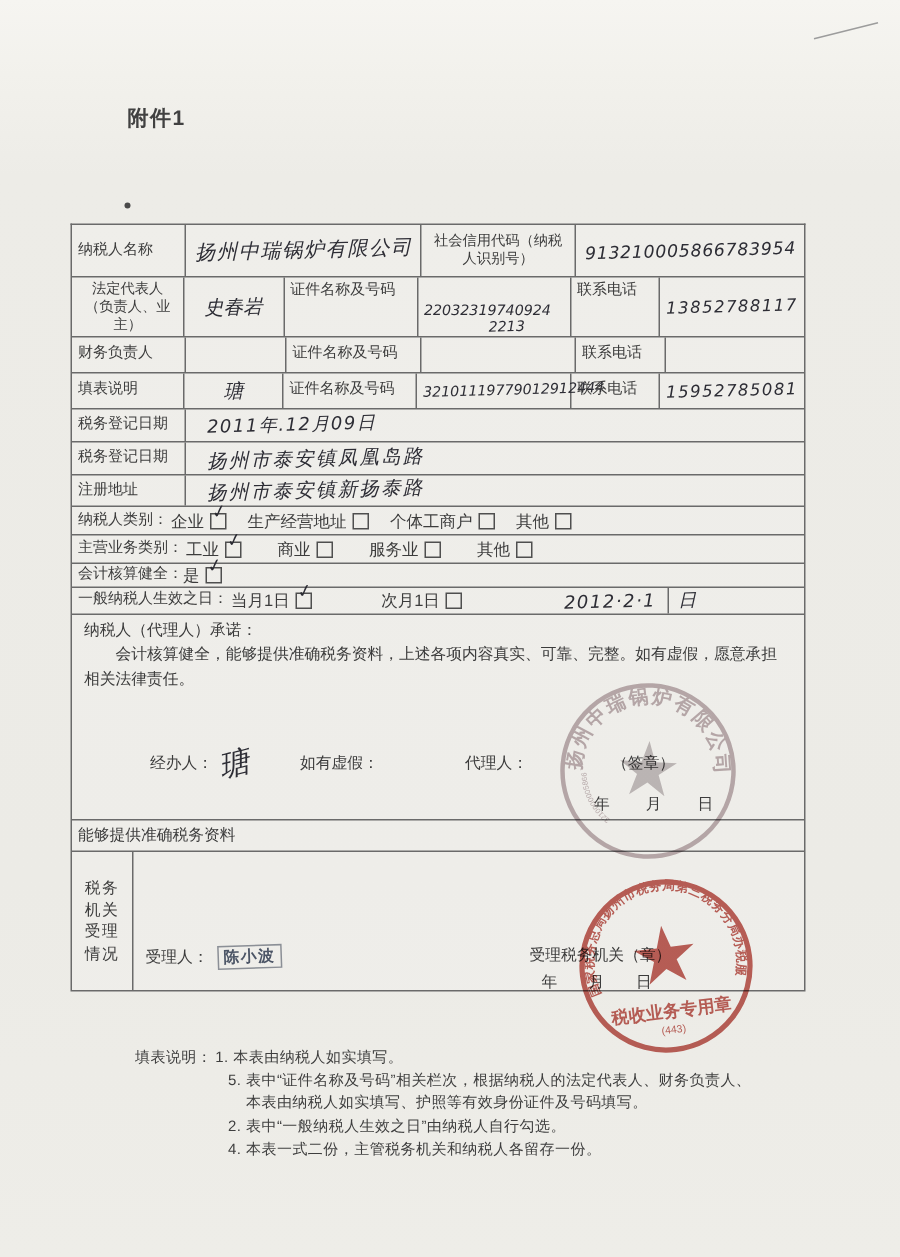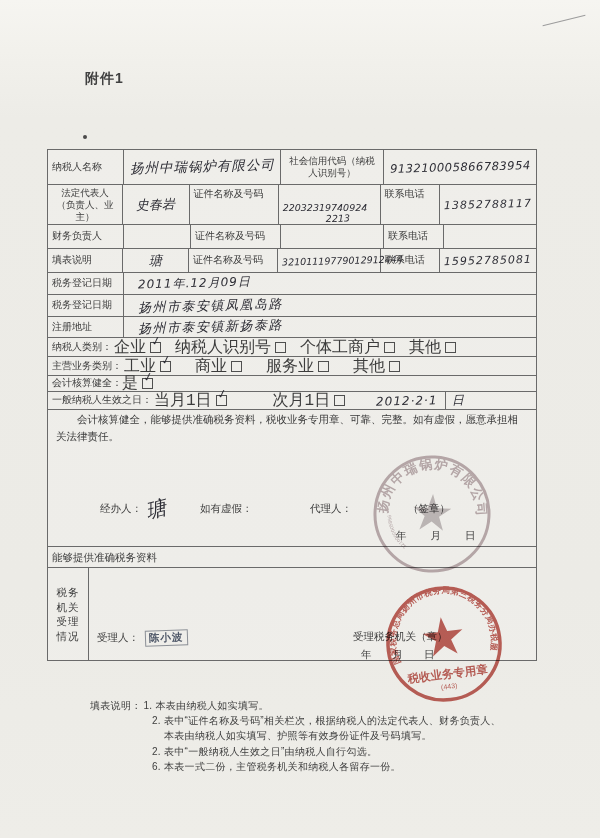--- a/index.html
+++ b/index.html
@@ -31,21 +31,21 @@
   .hw.code{font-size:11.5px;letter-spacing:0.5px;}
   .hw.name{font-size:13px;}
   .hw.id{font-size:9.5px;letter-spacing:0;}
   .hw.ph{font-size:11px;letter-spacing:1px;}
   .hw.addr{font-size:13px;letter-spacing:1.5px;}
   .hw.dt{font-size:12px;letter-spacing:1px;}
   .sub{display:block;text-align:right;font-size:9px;margin-top:-2px;padding-right:26px;}
 
   
   .opt{display:inline-flex;align-items:center;margin-right:14px;}
-  .opt .ol{font-size:16px;font-family:Liberation Mono, monospace;}
+  .opt .ol{font-size:11px;}
   .cb{display:inline-block;width:9px;height:9px;border:1px solid #4f4f4f;margin-left:4px;position:relative;}
   .tick{position:absolute;left:0px;top:-9px;font-size:12px;color:#2b2b33;font-style:italic;transform:rotate(-12deg);}
 
   
   .pbody{font-size:10.5px;line-height:17px;text-indent:2em;margin:1px 2px 0 2px;color:#3b3b3b;}
   .ptitle{font-size:10.5px;margin:3px 2px 0 2px;}
   .signrow{position:absolute;top:92px;left:0;width:100%;font-size:10.5px;}
   .signrow .sl{position:absolute;white-space:nowrap;}
   .sig{font-size:20px;transform:rotate(-14deg);display:inline-block;margin-left:2px;}
   .pdate{position:absolute;top:119px;left:348px;font-size:10.5px;letter-spacing:1px;white-space:pre;}
@@ -184,21 +184,21 @@
     <div class="r" style="height:19px">
       <div class="c last" style="flex:1">
         <span class="lab" style="margin-right:2px">纳税人类别：</span>
         <span class="opt">
           <span class="ol">企业</span>
           <span class="cb">
               <span class="tick">✓</span>
             </span>
         </span>
         <span class="opt">
-          <span class="ol">纳税人识别号</span>
+          <span class="ol">生产经营地址</span>
           <span class="cb"></span>
         </span>
         <span class="opt">
           <span class="ol">个体工商户</span>
           <span class="cb"></span>
         </span>
         <span class="opt">
           <span class="ol">其他</span>
           <span class="cb"></span>
         </span>
@@ -256,21 +256,22 @@
         </span>
         <span class="hw dt" style="position:absolute;right:8px;top:2px">2012·2·1</span>
       </div>
       <div class="c last" style="flex:1;padding-left:6px">
           <span class="hw dt">日</span>
         </div>
     </div>
 
     <div class="r" style="height:137px">
       <div class="c last blk" style="flex:1;padding:0 6px">
-        <div class="pbody">会计核算健全，能够提供准确税务资料，税收业务专用章、可靠、完整。如有虚假，愿意承担相关法律责任。</div>
+        <div class="ptitle">纳税人（代理人）承诺：</div>
+        <div class="pbody">会计核算健全，能够提供准确税务资料，上述各项内容真实、可靠、完整。如有虚假，愿意承担相关法律责任。</div>
         <div class="signrow">
           <span class="sl" style="left:52px">经办人：</span>
           <span class="sl hw sig" style="left:96px;top:-6px">瑭</span>
           <span class="sl" style="left:152px">如有虚假：</span>
           <span class="sl" style="left:262px">代理人：</span>
           <span class="sl" style="left:360px">（签章）</span>
         </div>
         <div class="pdate">年　　月　　日</div>
       </div>
     </div>
@@ -294,24 +295,24 @@
           <span class="namestamp">陈小波</span>
         </div>
         <div class="acc-auth">受理税务机关（章）</div>
         <div class="acc-date">年　　月　　日</div>
       </div>
     </div>
   </div>
 
   <div class="notes">
     <div class="nl"><span class="nlabel">填表说明：</span><span>1. 本表由纳税人如实填写。</span></div>
-    <div class="nl ind">2. 表中“证件名称及号码”相关栏次，根据纳税人的法定代表人、财务负责人、</div>
+    <div class="nl ind">5. 表中“证件名称及号码”相关栏次，根据纳税人的法定代表人、财务负责人、</div>
     <div class="nl ind2">本表由纳税人如实填写、护照等有效身份证件及号码填写。</div>
     <div class="nl ind">2. 表中“一般纳税人生效之日”由纳税人自行勾选。</div>
-    <div class="nl ind">6. 本表一式二份，主管税务机关和纳税人各留存一份。</div>
+    <div class="nl ind">4. 本表一式二份，主管税务机关和纳税人各留存一份。</div>
   </div>
 
   <svg id="company-seal" class="stamp" width="122" height="122" viewBox="0 0 122 122">
     <defs>
       <path id="cs-arc" d="M 16.2 64.9 A 45 45 0 1 1 105.8 64.9" fill="none"></path>
       <path id="cs-ser" d="M 37.5 94.6 A 41 41 0 0 1 21.4 50.4" fill="none"></path>
     </defs>
     <circle cx="61" cy="61" r="57" fill="none" stroke="#9a8389" stroke-width="3"></circle>
     <polygon points="61,41 65.5,54.9 80,54.8 68.2,63.3 72.8,77.2 61,68.6 49.2,77.2 53.8,63.3 42,54.8 56.5,54.9" fill="#8f8287" opacity="0.8"></polygon>
     <text font-size="13" fill="#9a8389" font-weight="bold" letter-spacing="1.5">

